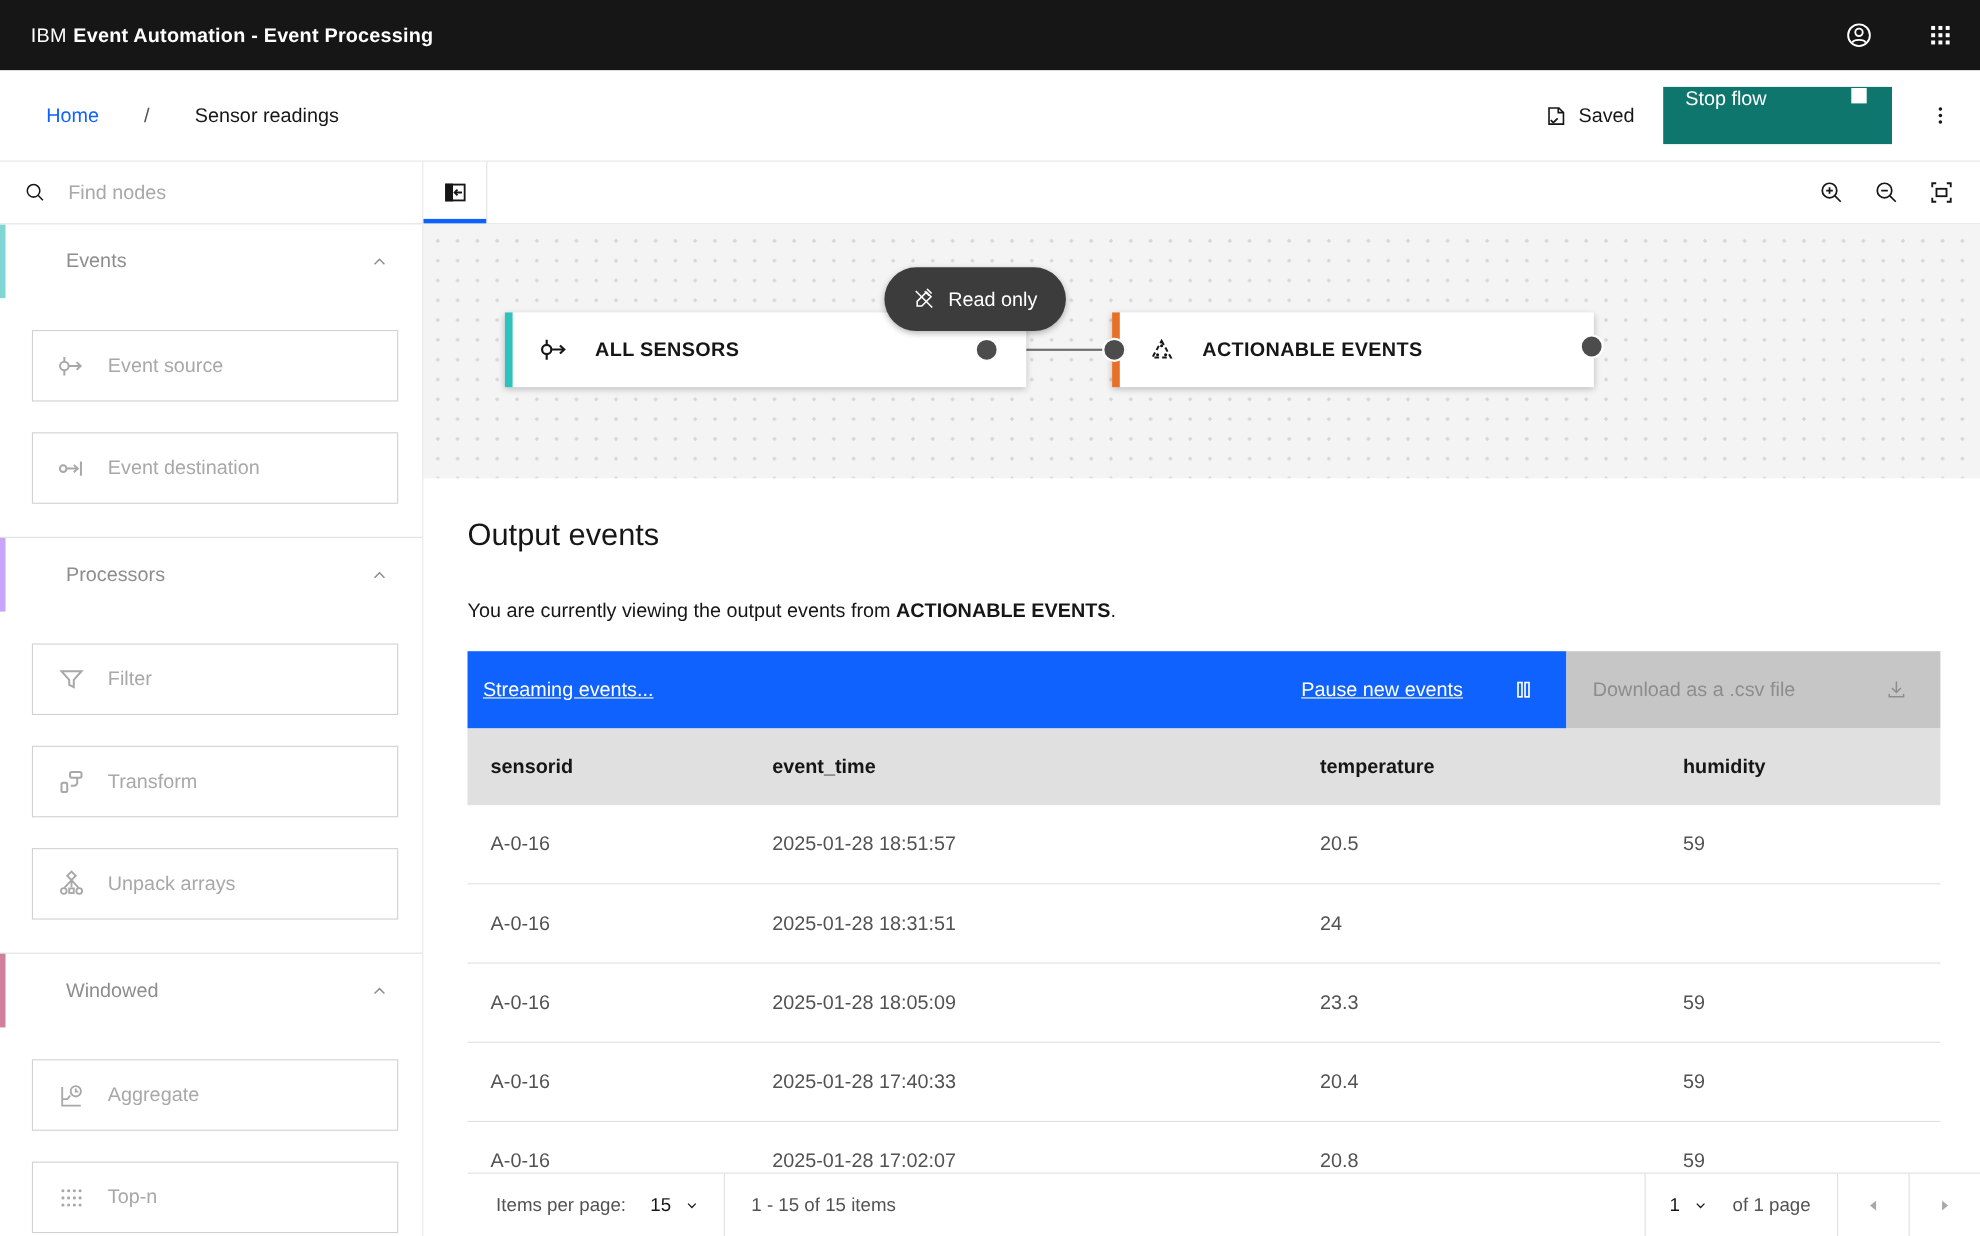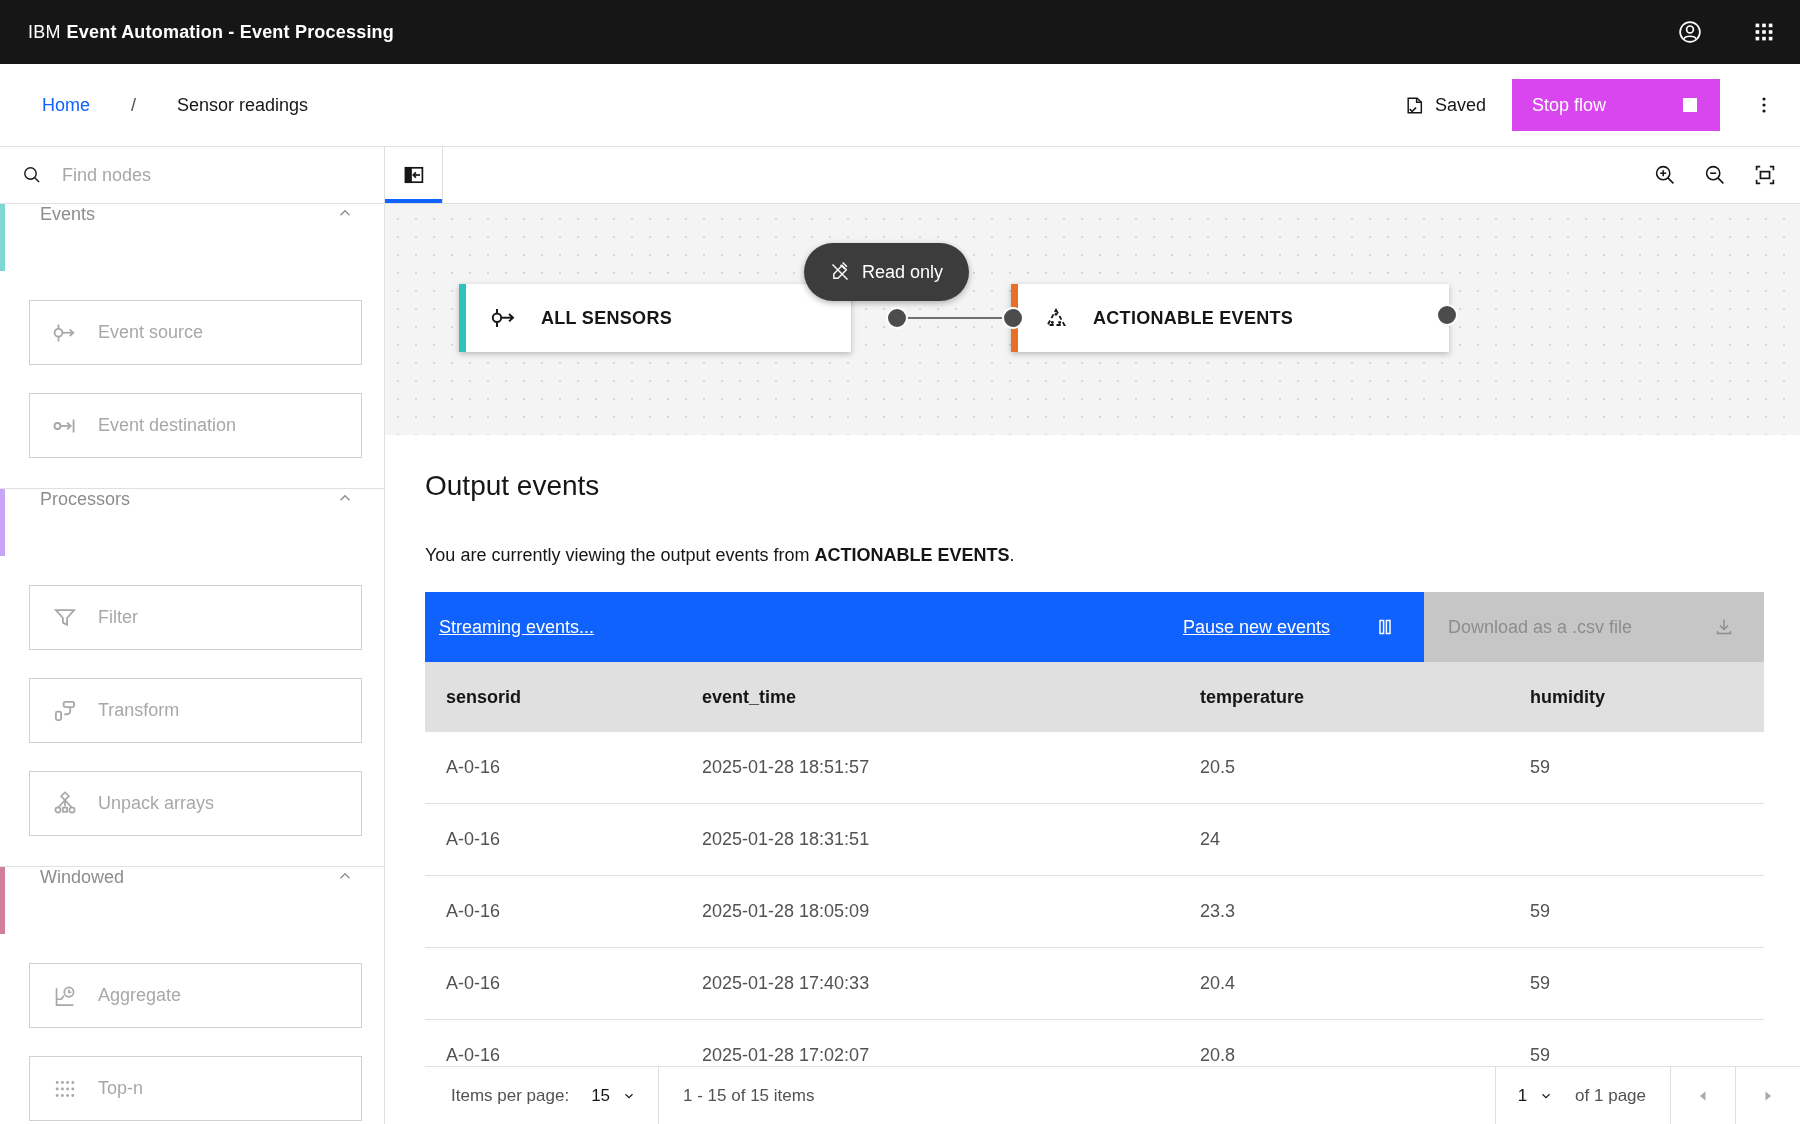--- a/index.html
+++ b/index.html
@@ -13,36 +13,36 @@
   .brand b { font-weight:bold; margin-left:6px; }
   .header-actions { margin-left:auto; display:flex; gap:26px; }
   .header-icon-btn { width:48px; height:48px; display:flex; align-items:center; justify-content:center; color:#fff; cursor:pointer; }
 
   
   .action-bar { height:83px; border-bottom:1px solid #e0e0e0; display:flex; align-items:center; padding:0 14px 0 42px; background:#fff; flex:0 0 auto; }
   .crumb-home { color:#0f62fe; font-size:18px; text-decoration:none; cursor:pointer; }
   .crumb-sep { color:#525252; font-size:18px; margin:0 41px; }
   .crumb-current { color:#161616; font-size:18px; }
   .saved-wrap { margin-left:auto; display:flex; align-items:center; gap:10px; color:#161616; font-size:18px; }
-  .stop-flow-btn { margin-left:26px; width:208px; height:52px; background:#d946ef; color:#fff; border:none; font-size:18px; font-family:inherit; display:flex; align-items:center; justify-content:space-between; padding:0 22px 0 20px; cursor:pointer; }
+  .stop-flow-btn { margin-left:26px; width:208px; height:52px; background:#0f766e; color:#fff; border:none; font-size:18px; font-family:inherit; display:flex; justify-content:space-between; padding:0 22px 0 20px; cursor:pointer; }
   .overflow-btn { margin-left:22px; width:44px; height:44px; display:flex; align-items:center; justify-content:center; background:none; border:none; cursor:pointer; color:#161616; }
 
   
   .main { flex:1; display:flex; min-height:0; }
 
   
   .sidebar { width:385px; flex:0 0 auto; border-right:1px solid #e0e0e0; display:flex; flex-direction:column; background:#fff; }
   .search-row { height:57px; flex:0 0 auto; border-bottom:1px solid #e0e0e0; display:flex; align-items:center; padding-left:22px; }
   .search-row svg { flex:0 0 auto; color:#161616; }
   .search-input { border:none; outline:none; font-size:18px; font-family:inherit; margin-left:20px; width:250px; color:#161616; }
   .search-input::placeholder { color:#a8a8a8; }
   .palette { flex:1; overflow:hidden; }
   .palette-section { border-top:1px solid #e0e0e0; }
   .palette-section.first { border-top:none; }
-  .section-header { position:relative; height:67px; display:flex; cursor:pointer; }
+  .section-header { position:relative; height:67px; display:flex; align-items:center; cursor:pointer;padding-left:20px; }
   .section-header .stripe { position:absolute; left:0; top:0; bottom:0; width:5px; }
   .stripe-events { background:#7fd6d2; }
   .stripe-processors { background:#c8a5f8; }
   .stripe-windowed { background:#d0809b; }
   .section-label { margin-left:40px; font-size:18px; color:#8d8d8d; }
   .section-chevron { margin-left:auto; margin-right:30px; color:#8d8d8d; }
   .section-items { padding:29px 0 2px 0; }
   .node-card { margin:0 22px 28px 29px; height:65px; border:1px solid #d1d1d1; background:#fff; display:flex; align-items:center; cursor:pointer; }
   .node-card .card-icon { margin-left:22px; color:#a8a8a8; display:flex; }
   .node-card .card-label { margin-left:20px; font-size:18px; color:#a8a8a8; }
@@ -58,21 +58,21 @@
   
   .canvas { height:231px; flex:0 0 auto; position:relative; background-color:#f4f4f4;
     background-image:radial-gradient(#d6d6d6 1.4px, transparent 1.5px); background-size:18px 18px; background-position:4px 6px; }
   .readonly-pill { position:absolute; left:419px; top:39px; height:58px; padding:0 26px; border-radius:29px; background:#3c3c3c; color:#fff; display:flex; align-items:center; gap:12px; font-size:18px; box-shadow:0 2px 6px rgba(0,0,0,.3); z-index:3; }
   .flow-node { position:absolute; top:80px; height:68px; background:#fff; display:flex; align-items:center; box-shadow:0 2px 6px rgba(0,0,0,.25); cursor:pointer; z-index:2; }
   .flow-node .node-stripe { width:7px; align-self:stretch; flex:0 0 auto; }
   .node-stripe-teal { background:#2fc2bc; }
   .node-stripe-orange { background:#e87026; }
   .flow-node .node-icon { margin-left:24px; color:#161616; display:flex; }
   .flow-node .node-label { margin-left:23px; font-weight:bold; font-size:18px; letter-spacing:.3px; color:#161616; }
-  .node-src { left:74px; width:392px; }
+  .node-src { left:74px; width:474px; }
   .node-flt { left:626px; width:438px; }
   .edge-line { position:absolute; left:512px; top:113px; width:116px; height:2px; background:#6f6f6f; z-index:1; }
   .port { position:absolute; width:22px; height:22px; border-radius:50%; background:#4c4c4c; border:2px solid #fdfdfd; z-index:4; cursor:pointer; }
   .port-src-out { left:501px; top:103px; }
   .port-flt-in  { left:617px; top:103px; }
   .port-flt-out { left:1051px; top:100px; }
 
   
   .content { flex:1; position:relative; background:#fff; overflow:hidden; }
   .content h1 { margin:34px 0 0 40px; font-size:28px; line-height:34px; font-weight:400; color:#161616; }

